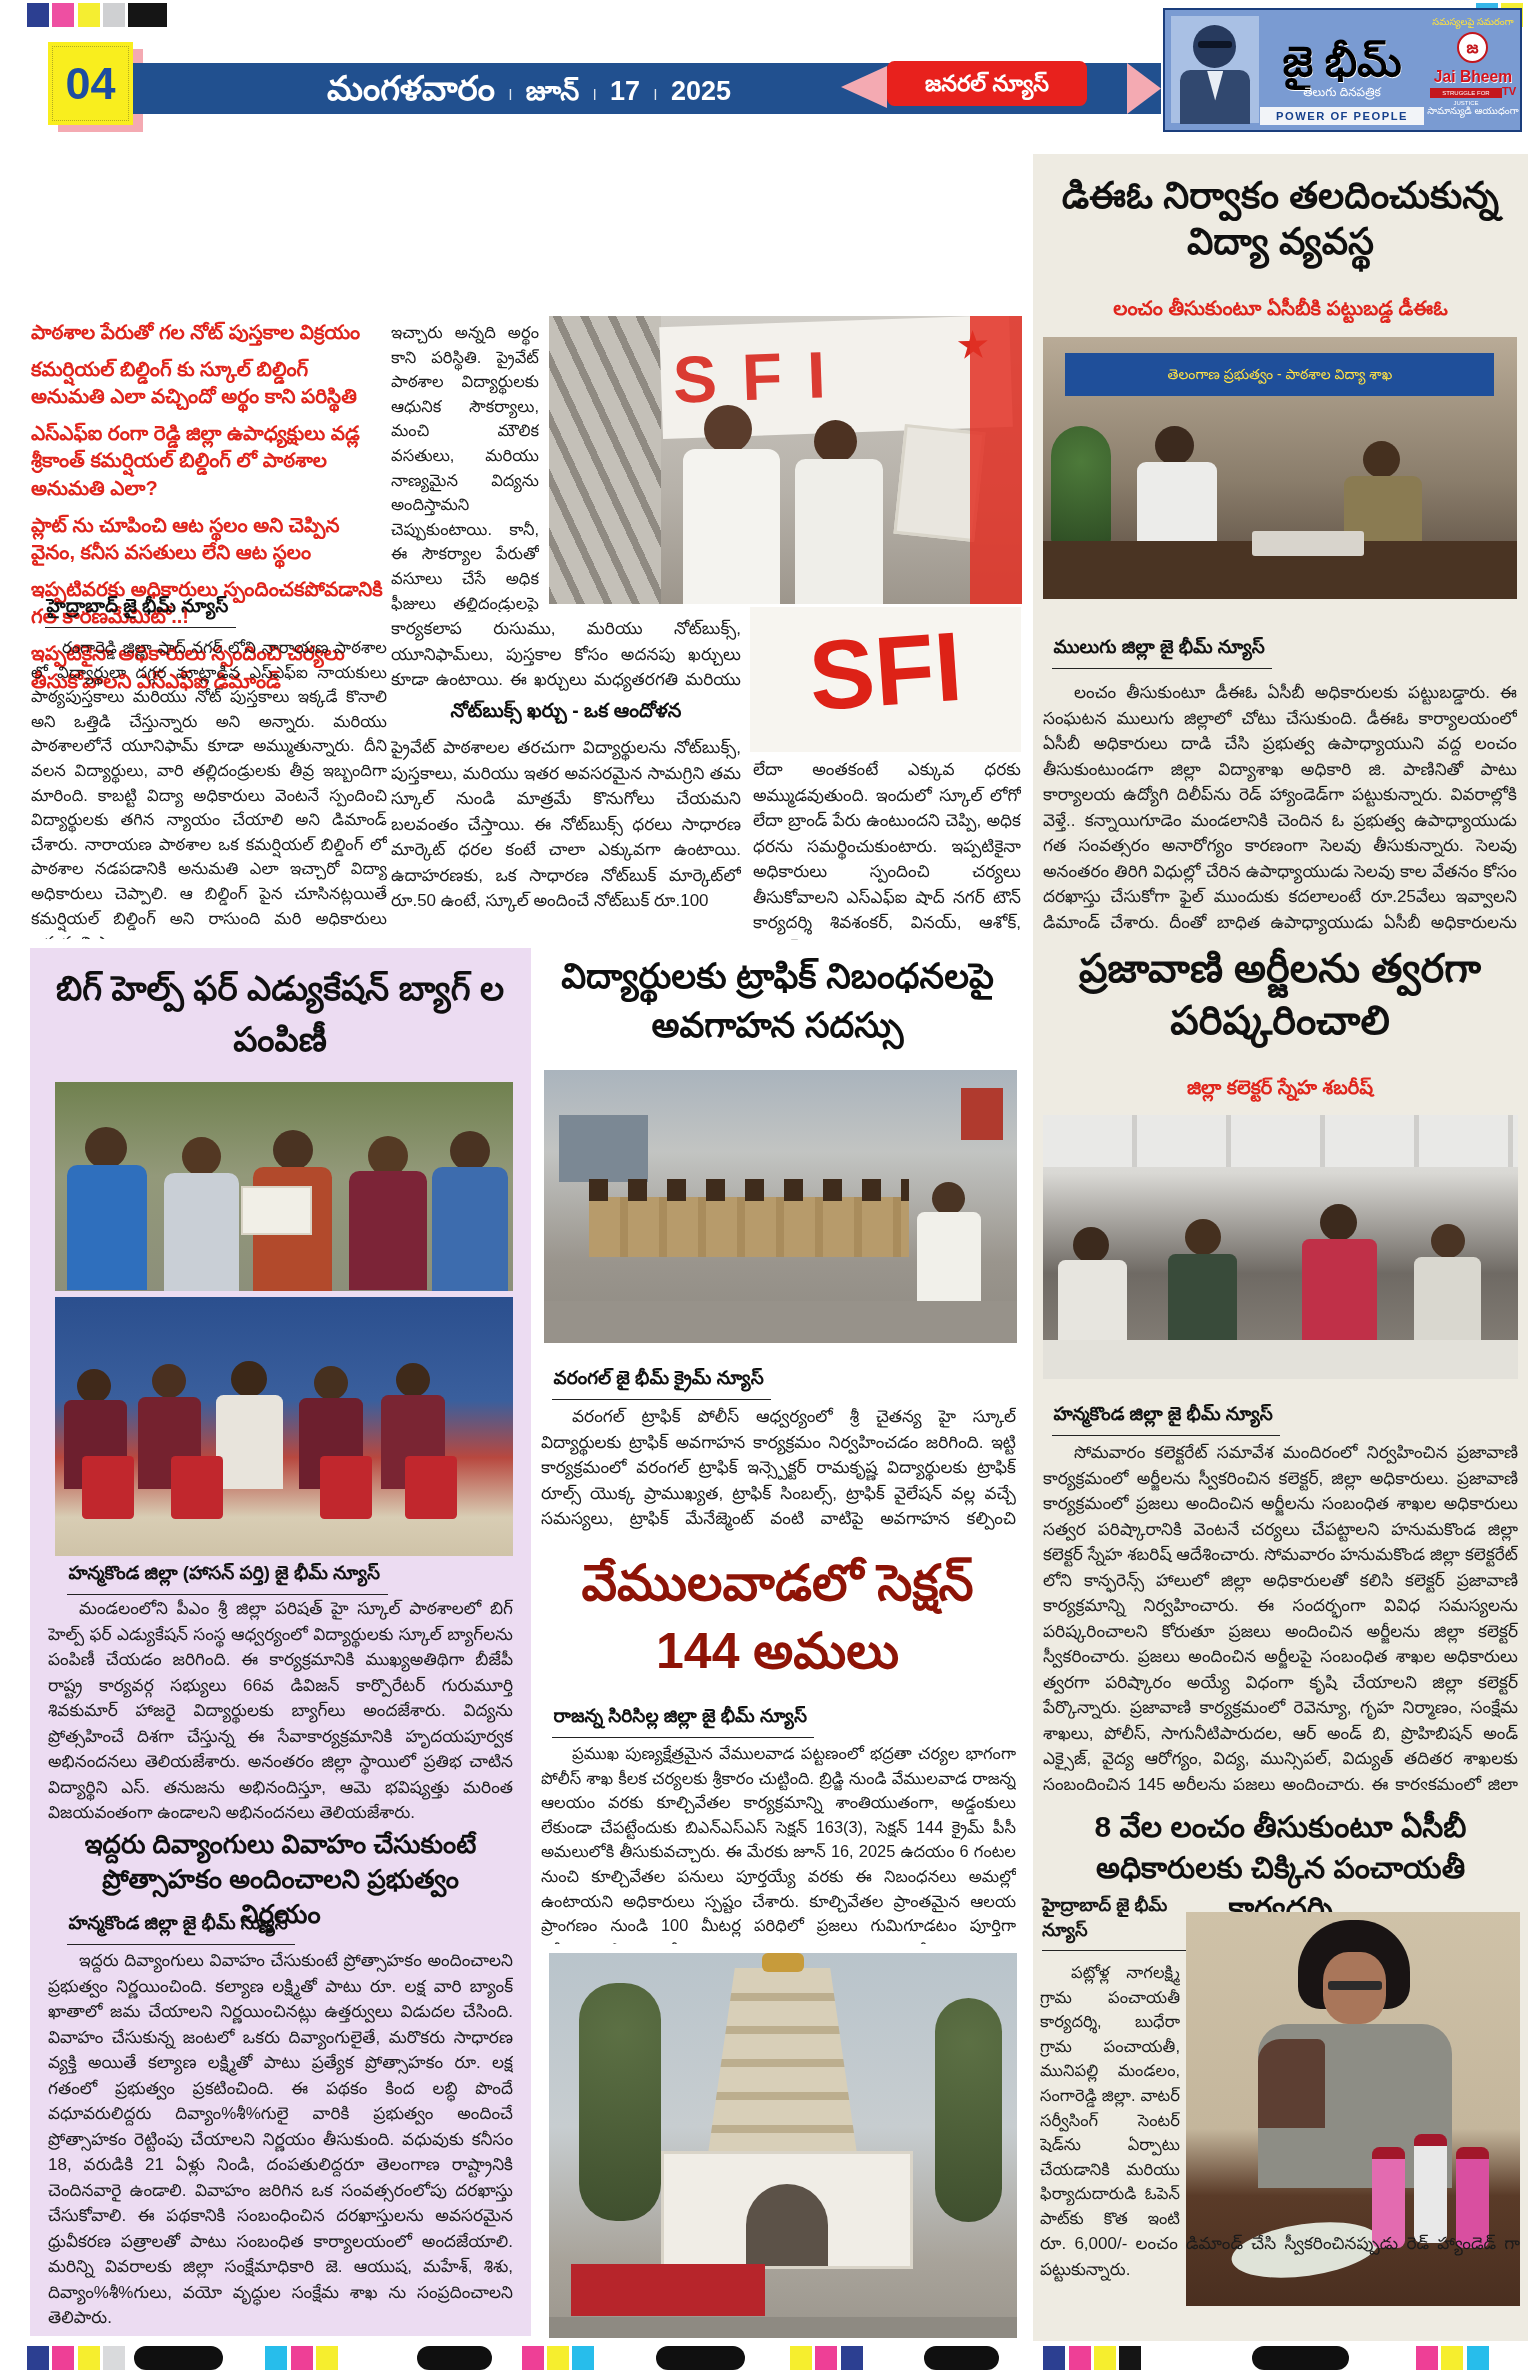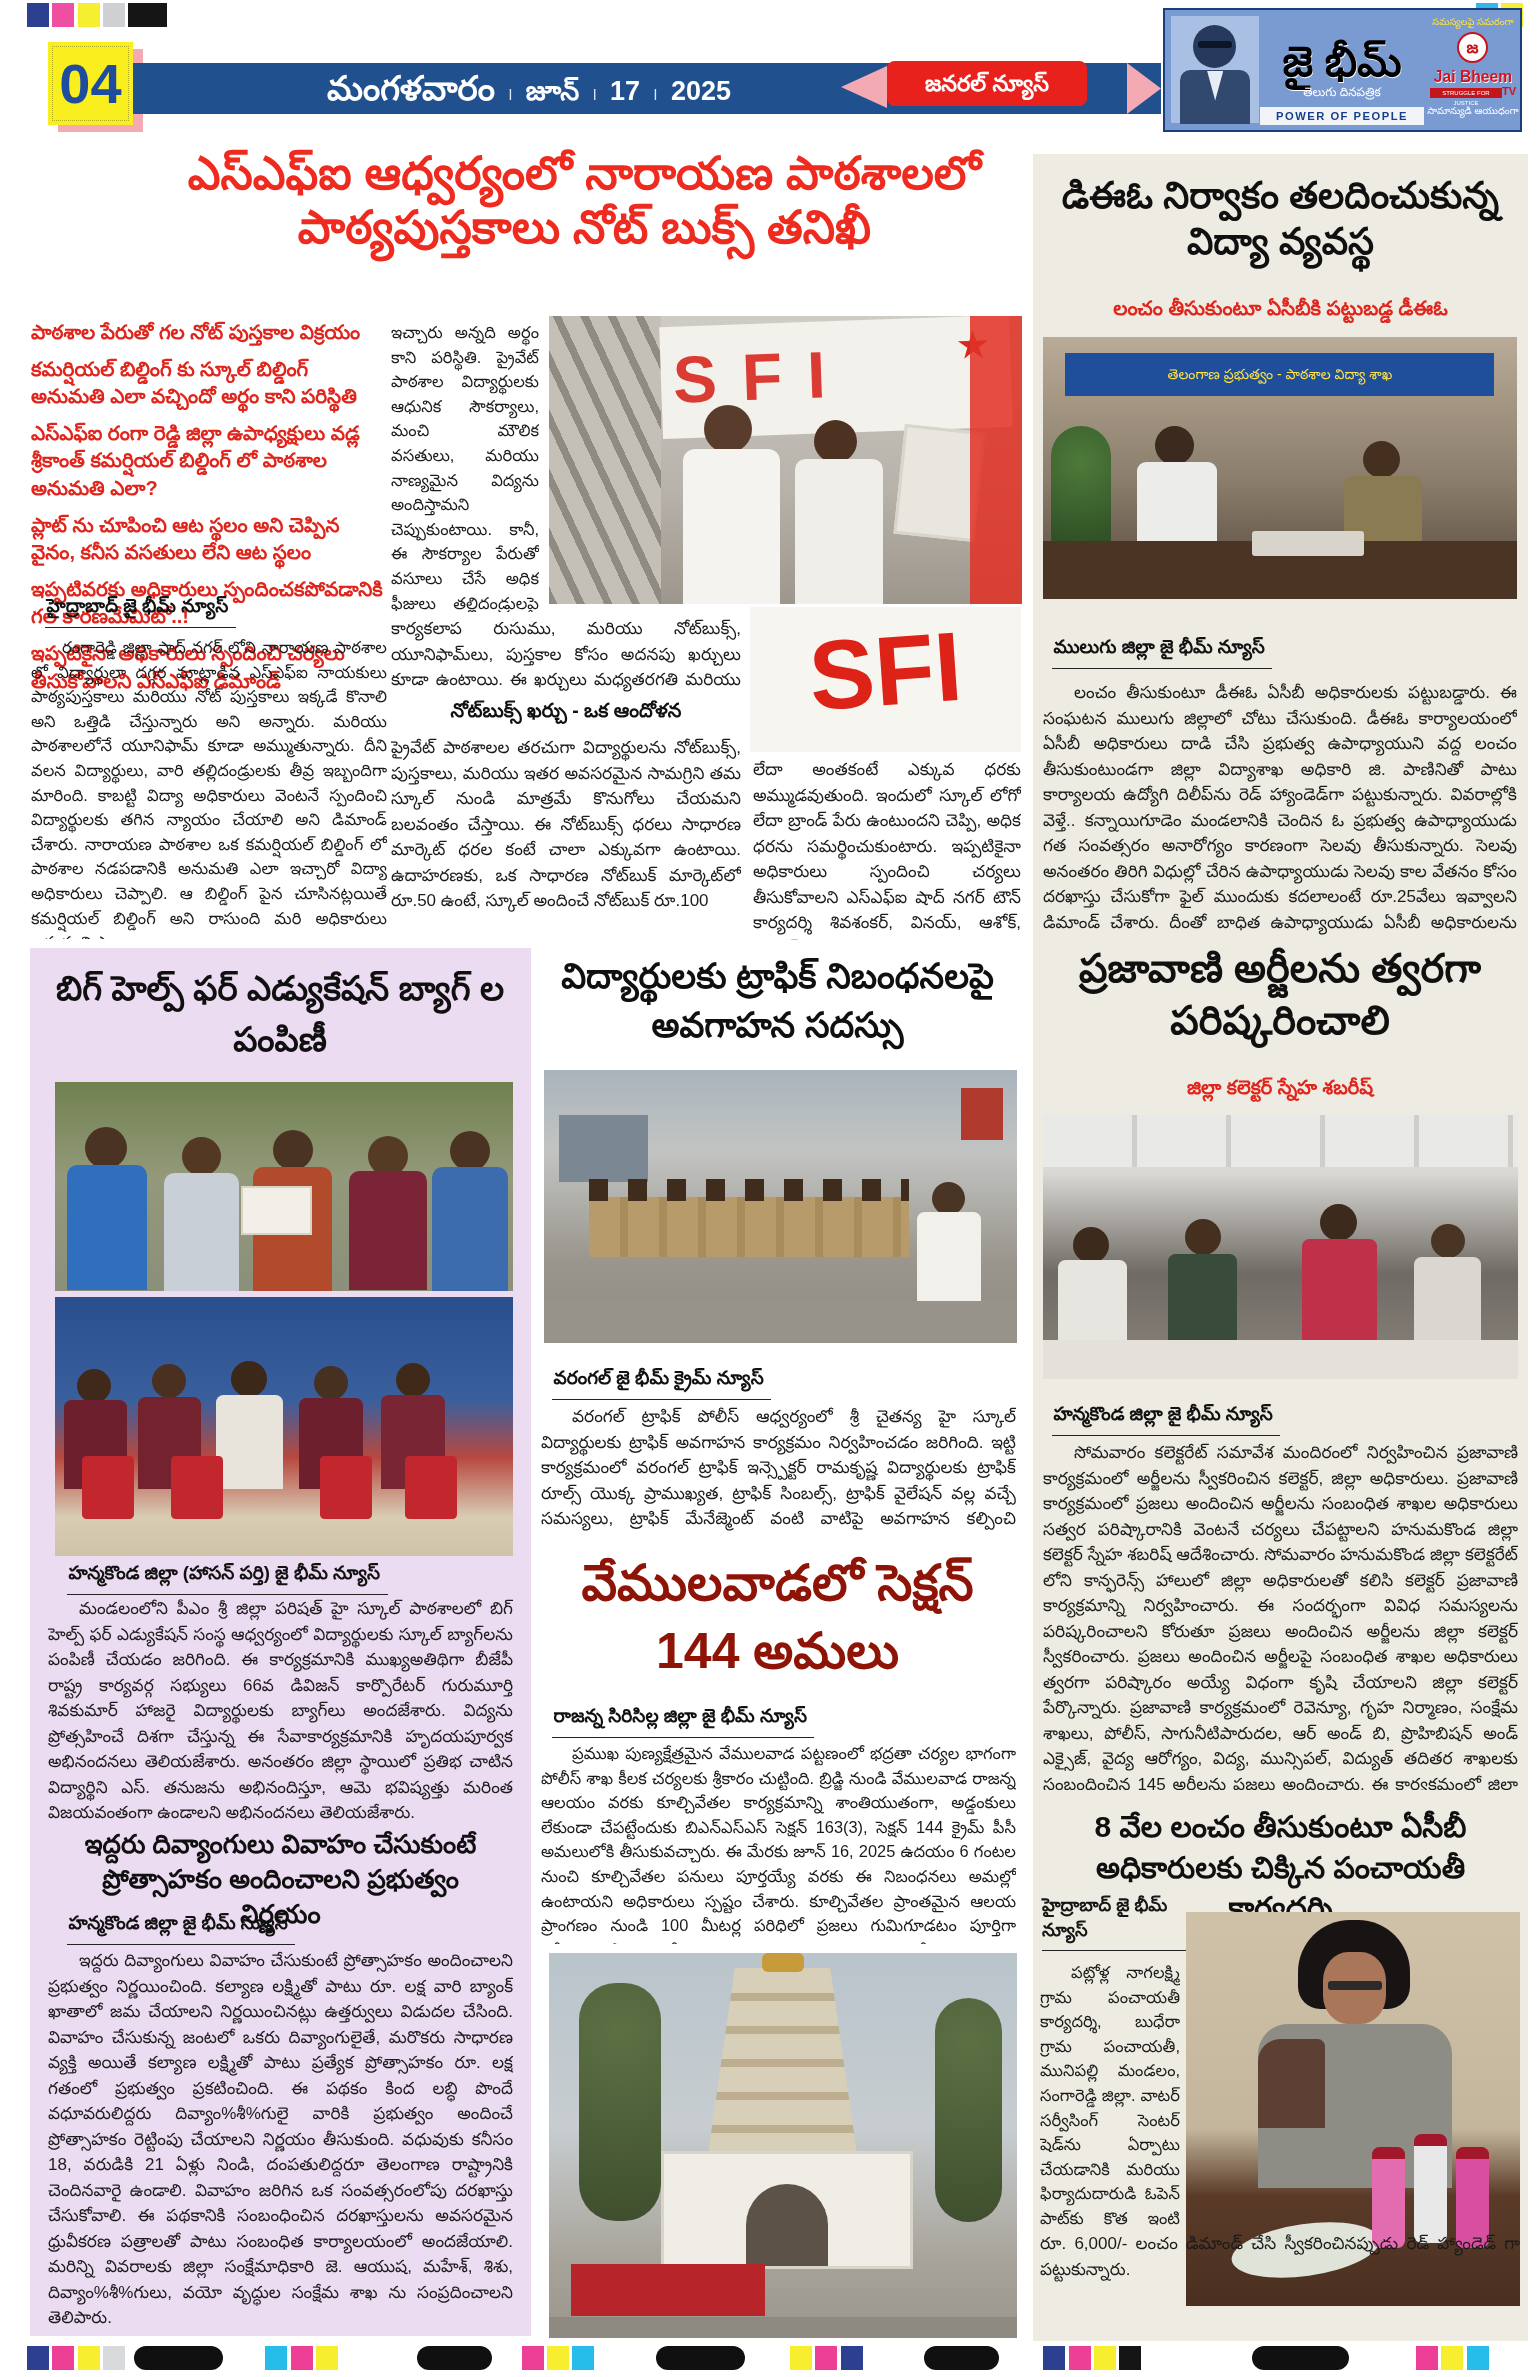--- a/index.html
+++ b/index.html
@@ -36,21 +36,21 @@
     <div class="reg" style="left:101px;background:#151515;width:39px;"></div>
   </div>
 
   <div class="abs" style="left:1476px;top:3px;width:67px;height:22.4px;">
     <div class="reg" style="left:0;background:#35b6e9;"></div>
     <div class="reg" style="left:25px;background:#f5ee31;"></div>
   </div>
 
   <div class="abs" style="left:58px;top:49px;width:85px;height:83px;background:#f4aab2;"></div>
   <div class="abs" style="left:48px;top:42px;width:85px;height:83px;background:#f9ee1e;outline:1.5px dotted rgba(90,90,40,.45);outline-offset:-5.2px;">
-    <div class="center" style="font-size:56px;font-weight:800;color:#1e4da0;line-height:83px;">04</div>
+    <div class="center" style="font-size:45px;font-weight:800;color:#1e4da0;line-height:83px;">04</div>
   </div>
 
   <div class="abs" style="left:133px;top:63px;width:1028px;height:51px;background:#21508f;"></div>
   <div class="abs center" style="left:164px;top:63px;width:730px;height:51px;line-height:51px;color:#fff;">
     <span style="font-size:34px;font-weight:800;">మంగళవారం</span>
     <span style="font-size:15px;opacity:.85;padding:0 10.4px;">l</span>
     <span style="font-size:27px;font-weight:800;">జూన్</span>
     <span style="font-size:15px;opacity:.85;padding:0 10.4px;">l</span>
     <span style="font-size:27px;font-weight:800;">17</span>
     <span style="font-size:15px;opacity:.85;padding:0 10.4px;">l</span>
@@ -74,21 +74,20 @@
     <div class="abs center" style="left:261px;top:6px;width:94px;font-size:9.7px;color:#ffe23a;">సమస్యలపై సమరంగా</div>
     <div class="abs" style="left:292px;top:22.4px;width:31px;height:31px;border-radius:50%;background:#fff;border:2.2px solid #c3161c;box-sizing:border-box;color:#c3161c;font-weight:800;font-size:16.4px;text-align:center;line-height:27px;">జ</div>
     <div class="abs center" style="left:261px;top:58px;width:94px;font-size:15.7px;font-weight:800;color:#d5121b;text-shadow:0.7px 0.7px 0 #fff;">Jai Bheem</div>
     <div class="abs center" style="left:265px;top:78px;width:72px;height:10.4px;background:#c3161c;color:#fff;font-size:6px;line-height:10.4px;">STRUGGLE FOR JUSTICE</div>
     <div class="abs" style="left:337px;top:75px;width:19.4px;font-size:11.2px;font-weight:800;color:#d5121b;">TV</div>
     <div class="abs center" style="left:261px;top:95px;width:94px;font-size:9.7px;color:#ffffff;">సామాన్యుడి ఆయుధంగా</div>
   </div>
 
   <div class="panel" style="left:1033px;top:154px;width:495px;height:2187px;background:#eeebe2;"></div>
 
-  <div class="abs headline red-head center" style="left:104px;top:146px;width:961px;font-size:46px;line-height:1.18;">ఎస్ఎఫ్ఐ ఆధ్వర్యంలో నారాయణ పాఠశాలలో పాఠ్యపుస్తకాలు నోట్ బుక్స్ తనిఖీ</div>
 
   <div class="abs" style="left:31px;top:319px;width:356px;">
     <div class="intro-item">పాఠశాల పేరుతో గల నోట్ పుస్తకాల విక్రయం</div>
     <div class="intro-item">కమర్షియల్ బిల్డింగ్ కు స్కూల్ బిల్డింగ్ అనుమతి ఎలా వచ్చిందో అర్థం కాని పరిస్థితి</div>
     <div class="intro-item">ఎస్ఎఫ్ఐ రంగా రెడ్డి జిల్లా ఉపాధ్యక్షులు వడ్ల శ్రీకాంత్ కమర్షియల్ బిల్డింగ్ లో పాఠశాల అనుమతి ఎలా?</div>
     <div class="intro-item">ప్లాట్ ను చూపించి ఆట స్థలం అని చెప్పిన వైనం, కనీస వసతులు లేని ఆట స్థలం</div>
     <div class="intro-item">ఇప్పటివరకు అధికారులు స్పందించకపోవడానికి గల కారణమేమిటో..!</div>
     <div class="intro-item">ఇప్పటికైనా అధికారులు స్పందించి చర్యలు తీసుకోవాలని ఎస్ఎఫ్ఐ డిమాండ్</div>
   </div>
 

